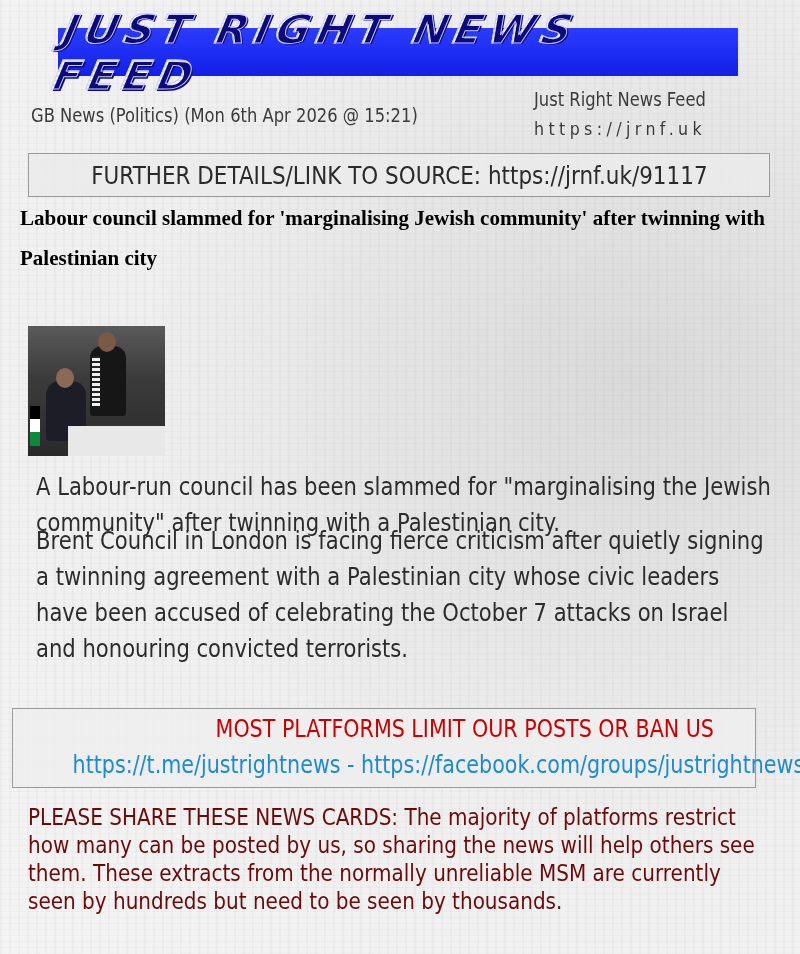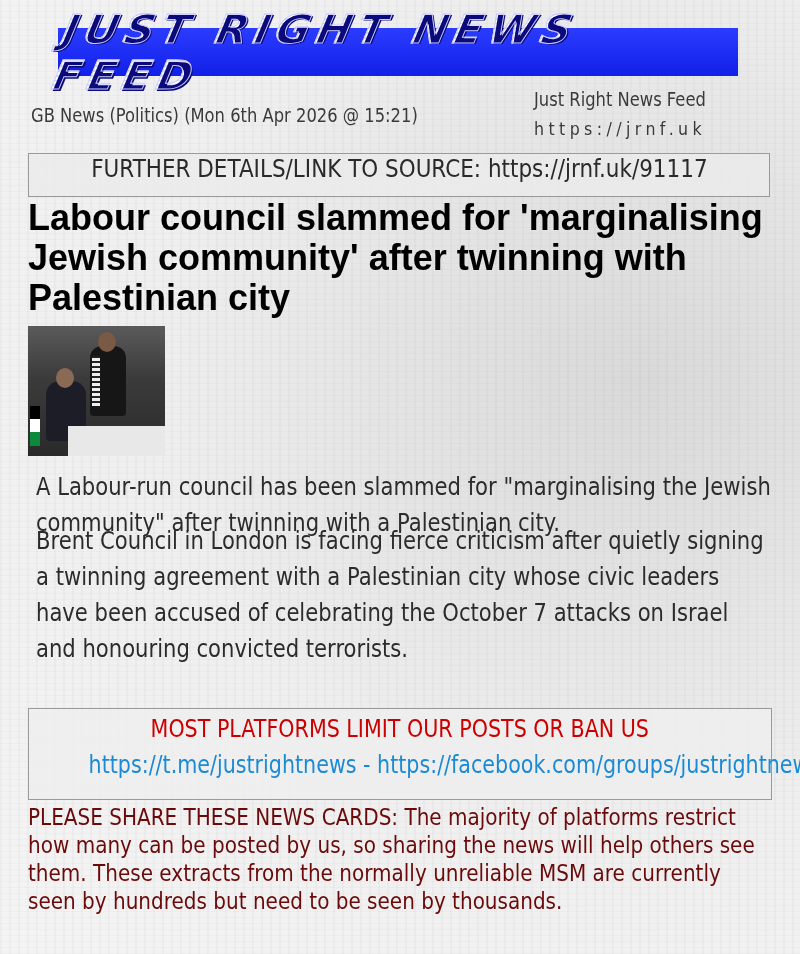--- a/index.html
+++ b/index.html
@@ -34,27 +34,27 @@
   .source-line {
     position: absolute; left: 31px; top: 104px; font-size: 19px; color: #3a3a3a;
     font-family: "DejaVu Sans", sans-serif; transform: scaleX(0.86); transform-origin: left;
   }
   .brand-right { position: absolute; left: 534px; top: 88px; color: #3a3a3a; }
   .brand-name { font-size: 19px; font-family: "DejaVu Sans", sans-serif; transform: scaleX(0.86); transform-origin: left; }
   .brand-url { font-size: 18px; letter-spacing: 5px; margin-top: 8px; font-family: "DejaVu Sans", sans-serif; transform: scaleX(0.88); transform-origin: left; }
   .link-box {
     position: absolute; left: 28px; top: 153px; width: 742px; height: 44px;
     background: rgba(235,235,235,0.85); border: 1px solid #9a9a9a; box-sizing: border-box;
-    display: flex; justify-content: center;
+    display: flex; align-items: center; justify-content: center;
     font-size: 25px; color: #2a2a2a; font-family: "DejaVu Sans", sans-serif;
   }
   .link-box span { display: inline-block; transform: scaleX(0.86); }
   .headline {
-    position: absolute; left: 28px; top: 198px; width: 750px;
-    font-family: Liberation Sans, sans-serif; font-weight: bold; font-size: 36px;
+    position: absolute; left: 20px; top: 198px; width: 750px;
+    font-family: Liberation Serif, serif; font-weight: bold; font-size: 21px;
     line-height: 40px; color: #000;
   }
   .photo {
     position: absolute; left: 28px; top: 326px; width: 137px; height: 130px;
     background: linear-gradient(180deg, #5a5a5a 0%, #3b3b3b 40%, #2a2a2a 100%);
     overflow: hidden;
   }
   .photo .person1 { position: absolute; left: 18px; top: 55px; width: 40px; height: 60px; background: #1d1d28; border-radius: 14px 14px 4px 4px; }
   .photo .head1 { position: absolute; left: 28px; top: 42px; width: 18px; height: 20px; background: #8a6a55; border-radius: 50%; }
   .photo .person2 { position: absolute; left: 62px; top: 20px; width: 36px; height: 70px; background: #161616; border-radius: 12px 12px 4px 4px; }
@@ -63,23 +63,23 @@
   .photo .table { position: absolute; left: 40px; top: 100px; width: 97px; height: 30px; background: #e8e8e8; }
   .photo .flag { position: absolute; left: 2px; top: 80px; width: 10px; height: 40px; background: linear-gradient(180deg,#000 0 33%,#fff 33% 66%,#0a8a3a 66%); }
   .para {
     position: absolute; left: 28px; width: 740px;
     font-family: "DejaVu Sans", sans-serif; font-size: 24px; line-height: 36px; color: #2b2b2b; margin-left: 8px;
   }
   .para span { display: inline-block; transform: scaleX(0.88); transform-origin: left; width: 113%; }
   .p1 { top: 469px; }
   .p2 { top: 523px; }
   .cta-box {
-    position: absolute; left: 28px; top: 708px; width: 744px; height: 92px;
+    position: absolute; left: 12px; top: 708px; width: 744px; height: 80px;
     background: rgba(238,238,238,0.88); border: 1px solid #9a9a9a; box-sizing: border-box;
-    text-align: center; font-family: "DejaVu Sans", sans-serif;
+    text-align: right; font-family: "DejaVu Sans", sans-serif;
   }
   .cta-title { color: #cc0000; font-size: 24px; margin-top: 6px; }
   .cta-links { color: #1a8ad4; font-size: 24px; margin-top: 8px; }
   .cta-box span { display: inline-block; transform: scaleX(0.86); white-space: nowrap; }
   .share {
     position: absolute; left: 28px; top: 803px; width: 746px;
     font-family: "DejaVu Sans", sans-serif; font-size: 23px; line-height: 28px; color: #6a0a0a;
   }
   .share span { display: inline-block; transform: scaleX(0.87); transform-origin: left; width: 115%; }
 </style>

